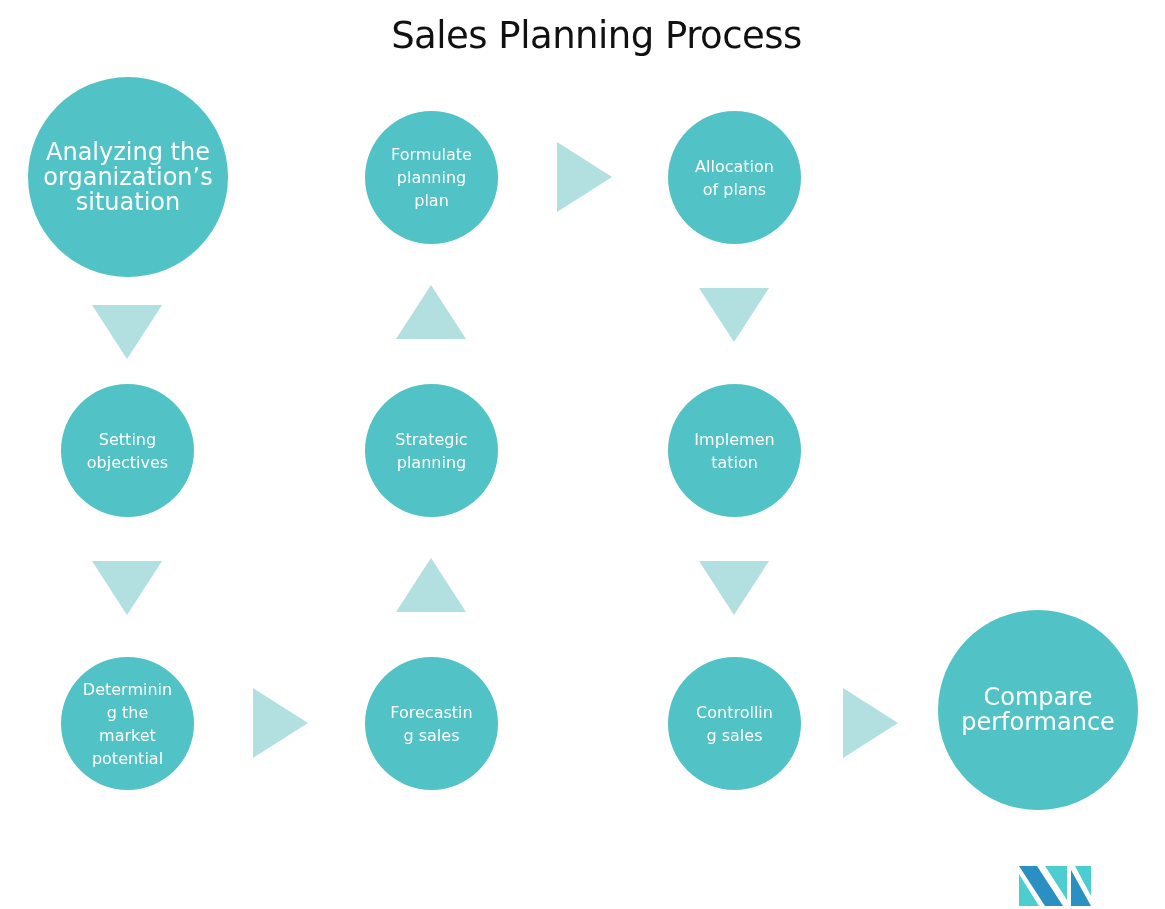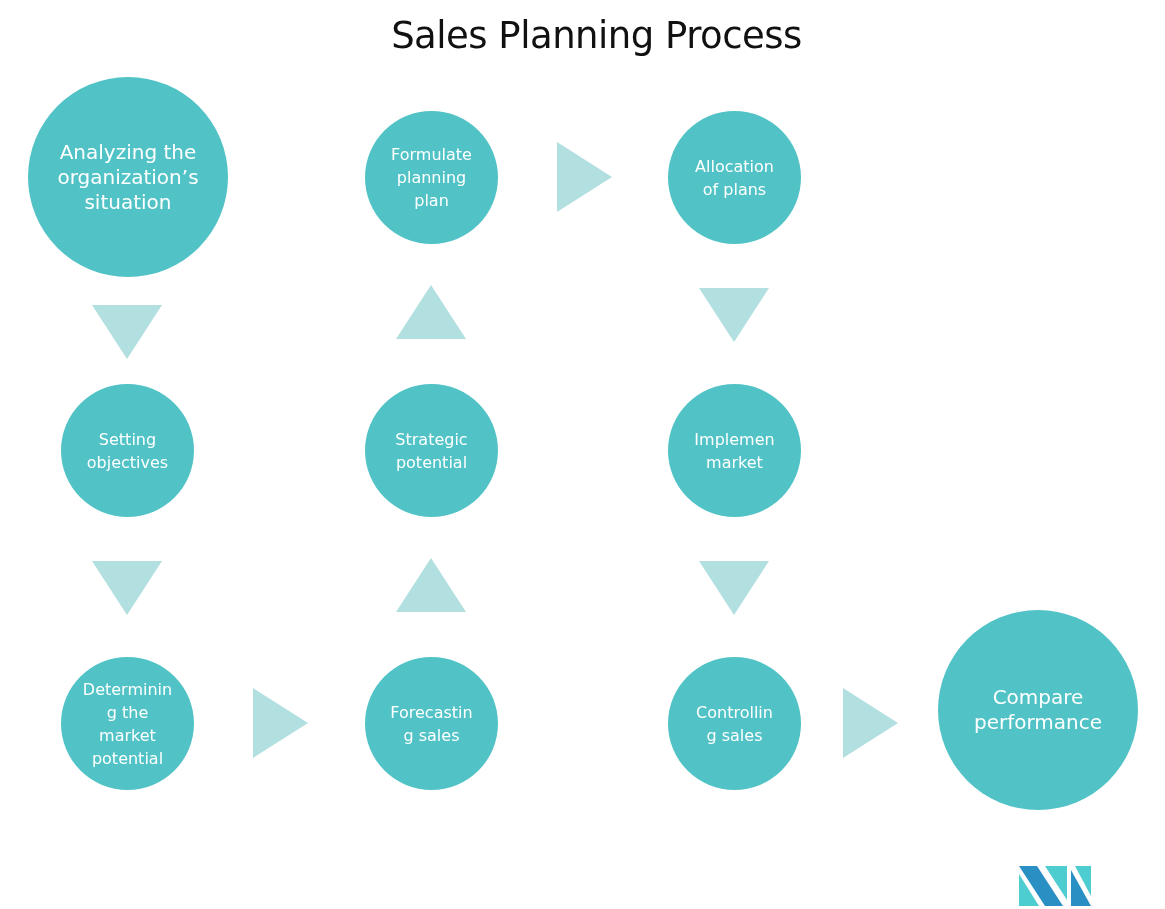--- a/index.html
+++ b/index.html
@@ -6,21 +6,21 @@
   body { width: 1165px; height: 909px; position: relative; overflow: hidden;
          font-family: "DejaVu Sans", "Liberation Sans", sans-serif; }
   .title { position: absolute; left: 0; top: 14px; width: 1193px; text-align: center;
            font-size: 37px; color: #111111; font-family: "DejaVu Sans", sans-serif;
            letter-spacing: -0.5px; font-weight: normal; }
   .node { position: absolute; border-radius: 50%; background: #51c3c6;
           display: flex; align-items: center; justify-content: center;
           text-align: center; color: #ffffff; box-sizing: border-box; }
   .node span { display: block; white-space: pre-line; font-family: "DejaVu Sans", sans-serif;
                font-size: 16px; line-height: 23px; }
-  .node.big span { font-size: 20px; line-height: 25px; }
+  .node.big span { font-size: 24px; line-height: 25px; }
   .arrow { position: absolute; width: 0; height: 0; }
   .a-down { border-left: 35px solid transparent; border-right: 35px solid transparent;
             border-top: 54px solid #b2dfe0; }
   .a-up { border-left: 35px solid transparent; border-right: 35px solid transparent;
           border-bottom: 54px solid #b2dfe0; }
   .a-right { border-top: 35px solid transparent; border-bottom: 35px solid transparent;
              border-left: 55px solid #b2dfe0; }
   .logo { position: absolute; left: 1019px; top: 866px; width: 75px; height: 40px; }
 </style>
 </head>
@@ -42,34 +42,34 @@
 g the
 market
 potential</span>
 </div>
 <div class="node" style="left:365px;top:657px;width:133px;height:133px;text-align:center;">
   <span>Forecastin
 g sales</span>
 </div>
 <div class="node" style="left:365px;top:384px;width:133px;height:133px;">
   <span>Strategic
-potential</span>
+planning</span>
 </div>
 <div class="node" style="left:365px;top:111px;width:133px;height:133px;">
   <span>Formulate
 planning
 plan</span>
 </div>
 <div class="node" style="left:668px;top:111px;width:133px;height:133px;">
   <span>Allocation
 of plans</span>
 </div>
 <div class="node" style="left:668px;top:384px;width:133px;height:133px;">
   <span>Implemen
-market</span>
+tation</span>
 </div>
 <div class="node" style="left:668px;top:657px;width:133px;height:133px;">
   <span>Controllin
 g sales</span>
 </div>
 <div class="node big" style="left:938px;top:610px;width:200px;height:200px;align-items:center;">
   <span>Compare
 performance</span>
 </div>
 

